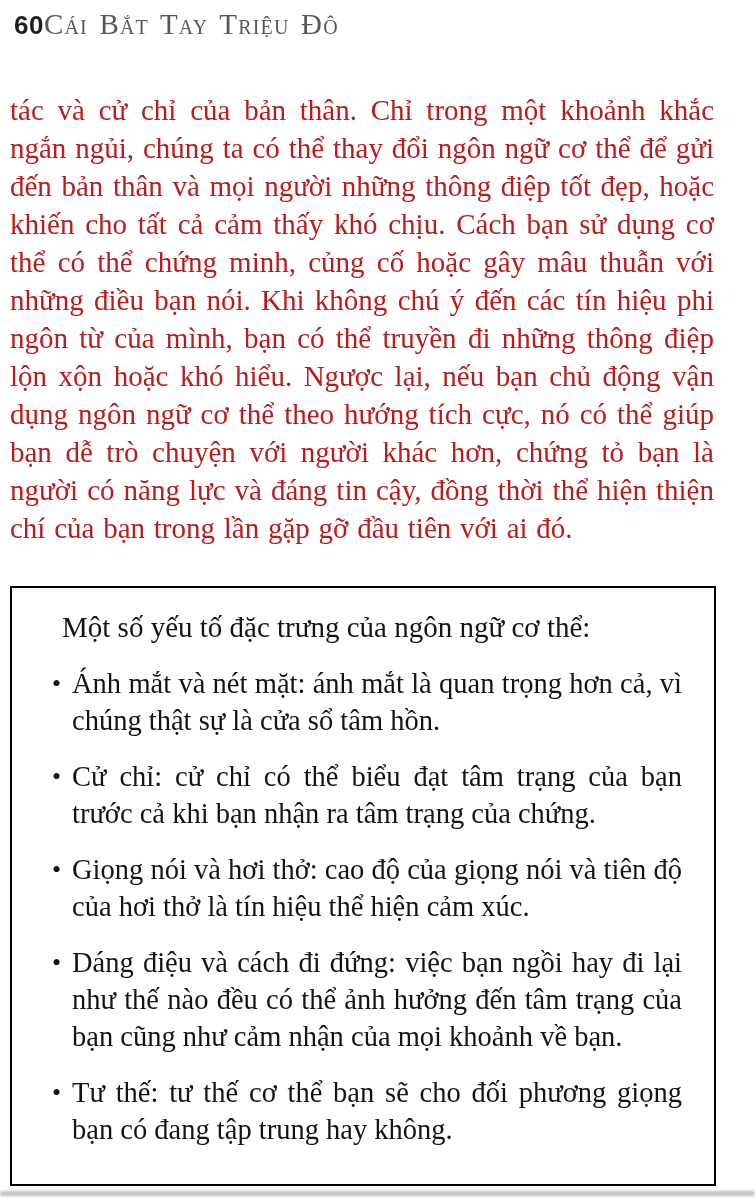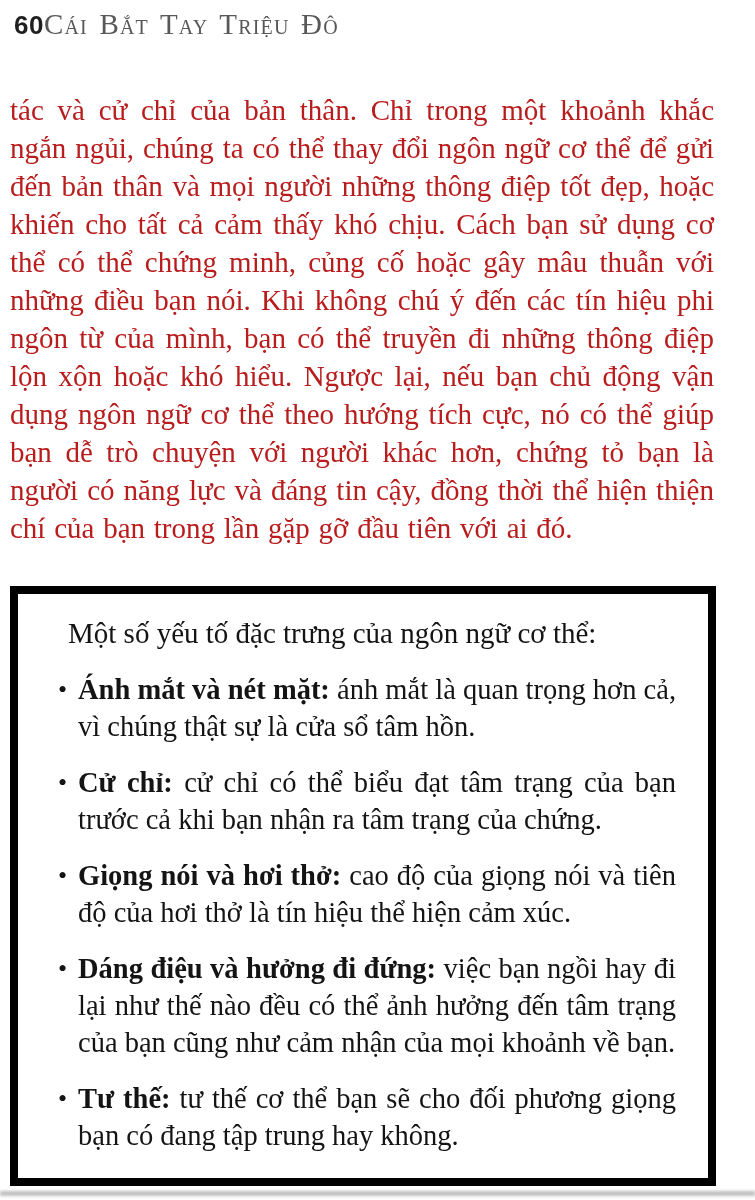--- a/index.html
+++ b/index.html
@@ -58,21 +58,21 @@
   }
 
   
   .callout-box {
     position: absolute;
     top: 586px;
     left: 10px;
     width: 706px;
     height: 600px;
     box-sizing: border-box;
-    border: 8px solid #000000;
+    border: 2px solid #000000;
     padding: 20px 32px 0 40px;
     overflow: hidden;
     background: #ffffff;
   }
   .box-intro {
     margin: 0 0 0 10px;
     font-size: 29px;
     line-height: 38px;
     color: #141414;
   }
@@ -90,21 +90,21 @@
     text-align: justify;
     color: #141414;
   }
   .bullet-glyph {
     position: absolute;
     left: 0;
     top: 0;
     font-size: 26px;
   }
   .bullet-term {
-    font-weight: bold;
+    font-weight: normal;
   }
 
   
   .scan-shadow {
     position: absolute;
     left: 0;
     top: 1191px;
     width: 755px;
     height: 5px;
     background: #b4b4b4;
@@ -137,21 +137,21 @@
         <b class="bullet-term">Cử chỉ:</b>
         <span class="bullet-desc">cử chỉ có thể biểu đạt tâm trạng của bạn trước cả khi bạn nhận ra tâm trạng của chứng.</span>
       </li>
       <li class="bullet-item">
         <span class="bullet-glyph">•</span>
         <b class="bullet-term">Giọng nói và hơi thở:</b>
         <span class="bullet-desc">cao độ của giọng nói và tiên độ của hơi thở là tín hiệu thể hiện cảm xúc.</span>
       </li>
       <li class="bullet-item">
         <span class="bullet-glyph">•</span>
-        <b class="bullet-term">Dáng điệu và hưởng đi đứng:</b>
+        <b class="bullet-term">Dáng điệu và cách đi đứng:</b>
         <span class="bullet-desc">việc bạn ngồi hay đi lại như thế nào đều có thể ảnh hưởng đến tâm trạng của bạn cũng như cảm nhận của mọi khoảnh về bạn.</span>
       </li>
       <li class="bullet-item">
         <span class="bullet-glyph">•</span>
         <b class="bullet-term">Tư thế:</b>
         <span class="bullet-desc">tư thế cơ thể bạn sẽ cho đối phương giọng bạn có đang tập trung hay không.</span>
       </li>
     </ul>
   </section>
 

